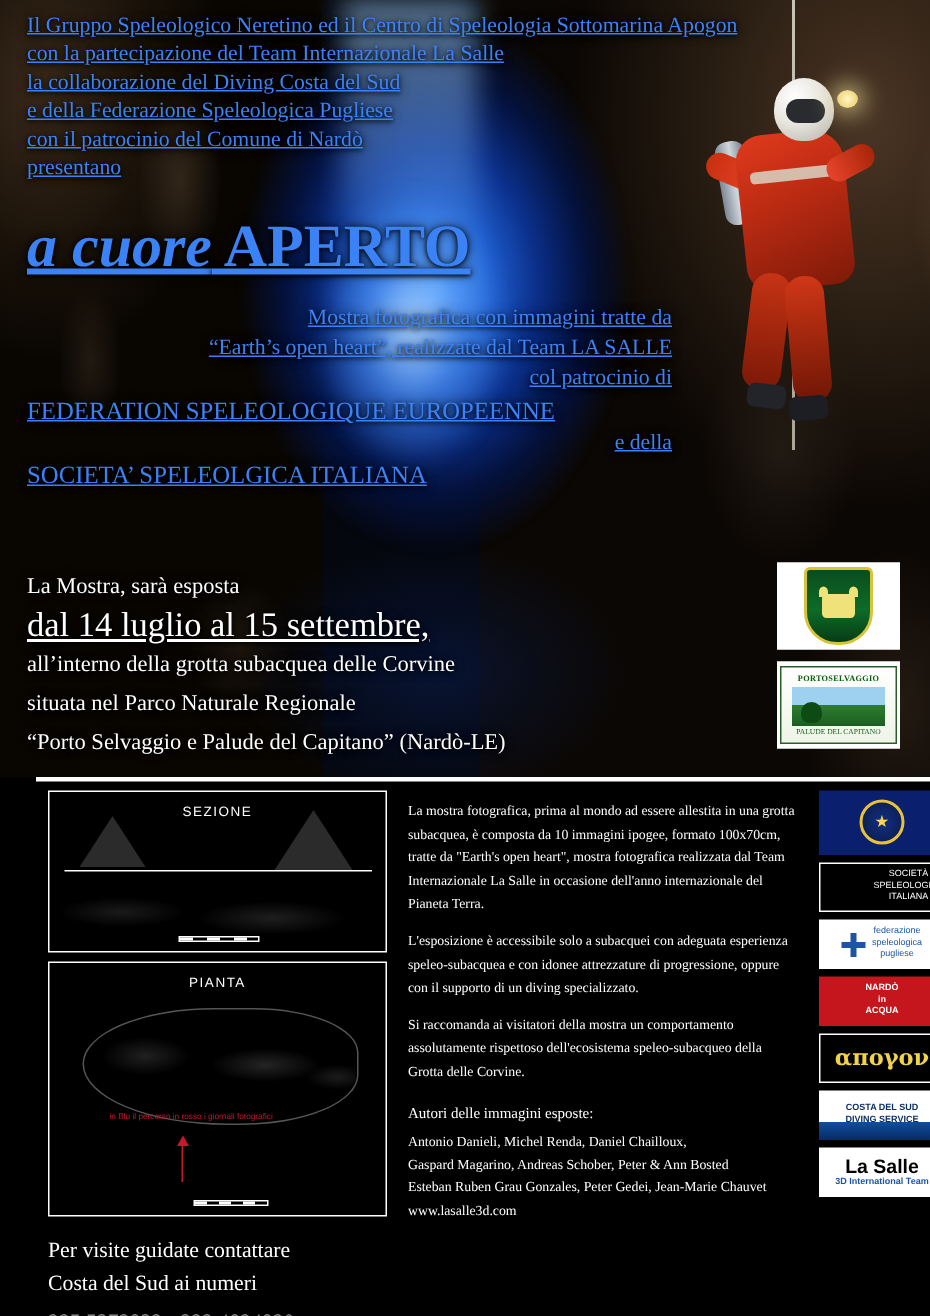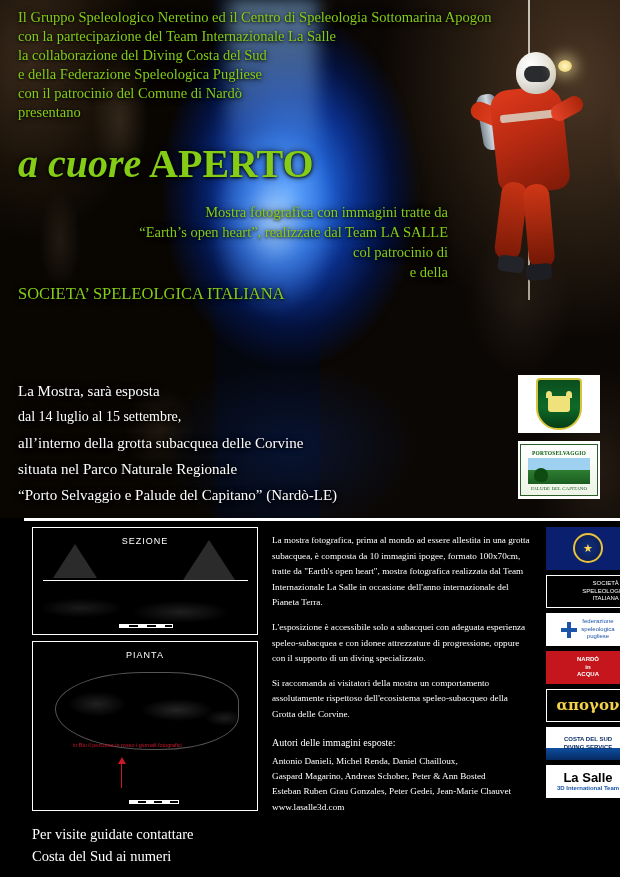--- a/index.html
+++ b/index.html
@@ -138,22 +138,23 @@
   .diver .light {
     position:absolute; left:104px; top:26px; width:14px; height:12px;
     background: radial-gradient(circle,#fff7c8,#e6c85a);
     border-radius:50%;
     box-shadow: 0 0 14px 5px rgba(255,240,170,.55);
   }
 
   
   .hero-text {
     position: absolute; left: 18px; top: 8px; width: 430px;
-    color: #84cc16;
+    color: #3b82f6;
     text-shadow: 0 1px 3px rgba(0,0,0,.95), 0 0 7px rgba(0,0,0,.8);
+    text-decoration: underline;
   }
   .intro-line {
     font-size: 14.5px; line-height: 19px; white-space: nowrap;
   }
 
   .title-block { margin-top: 20px; }
   .title-1 {
     font-size: 46px; letter-spacing: 1px; font-weight: bold;
     line-height: 46px; font-family: "Liberation Serif", serif;
   }
@@ -164,21 +165,21 @@
   .title-2 .it { font-style: italic; }
   .title-2 .sp { font-style: normal; }
 
   .sub-block { margin-top: 16px; }
   .sub-line { font-size: 14.5px; line-height: 20px; text-align: right; }
   .sub-big { font-size: 16.5px; line-height: 23px; }
 
   .info-block { position:absolute; left: 18px; top: 378px; width: 470px; color:#fff;
     text-shadow: 0 1px 3px rgba(0,0,0,.95), 0 0 7px rgba(0,0,0,.8); }
   .info-line { font-size: 15px; line-height: 26px; }
-  .info-line.big { font-size: 14px; }
+  .info-line.big { font-size: 23px; text-decoration: underline; }
 
   
   .hero-badges { position:absolute; right: 10px; top: 375px; width: 92px; }
   .badge-box {
     width: 82px; height: 58px; margin-bottom: 8px;
     border: 1px solid #ffffff; background: #fff;
     display:flex; align-items:center; justify-content:center;
     overflow:hidden;
   }
   .crest {
@@ -394,20 +395,21 @@
     <div class="title-block">
       <div class="title-2">
         <span class="it">a cuore</span><span class="sp"> APERTO</span>
       </div>
     </div>
 
     <div class="sub-block">
       <div class="sub-line">Mostra fotografica con immagini tratte da</div>
       <div class="sub-line">“Earth’s open heart”, realizzate dal Team LA SALLE</div>
       <div class="sub-line">col patrocinio di</div>
+      <div class="sub-big">FEDERATION SPELEOLOGIQUE EUROPEENNE</div>
       <div class="sub-line">e della</div>
       <div class="sub-big">SOCIETA’ SPELEOLGICA ITALIANA</div>
     </div>
   </div>
 
   <div class="info-block">
     <div class="info-line">La Mostra, sarà esposta</div>
     <div class="info-line big">dal 14 luglio al 15 settembre,</div>
     <div class="info-line">all’interno della grotta subacquea delle Corvine</div>
     <div class="info-line">situata  nel Parco Naturale Regionale</div>

